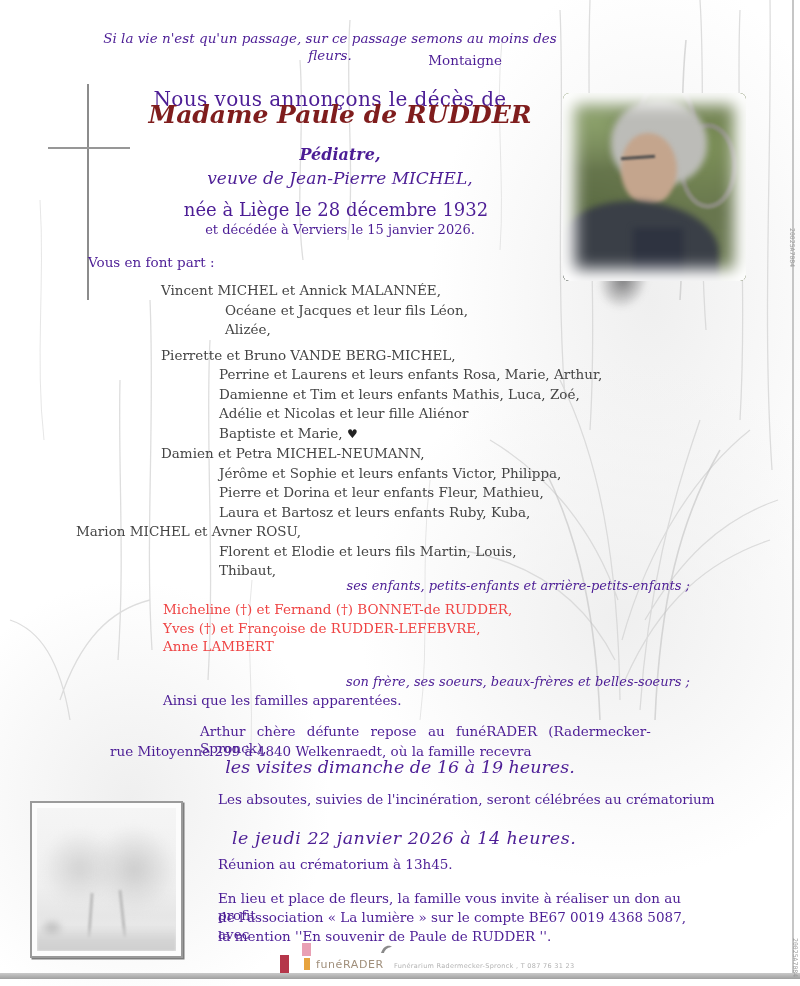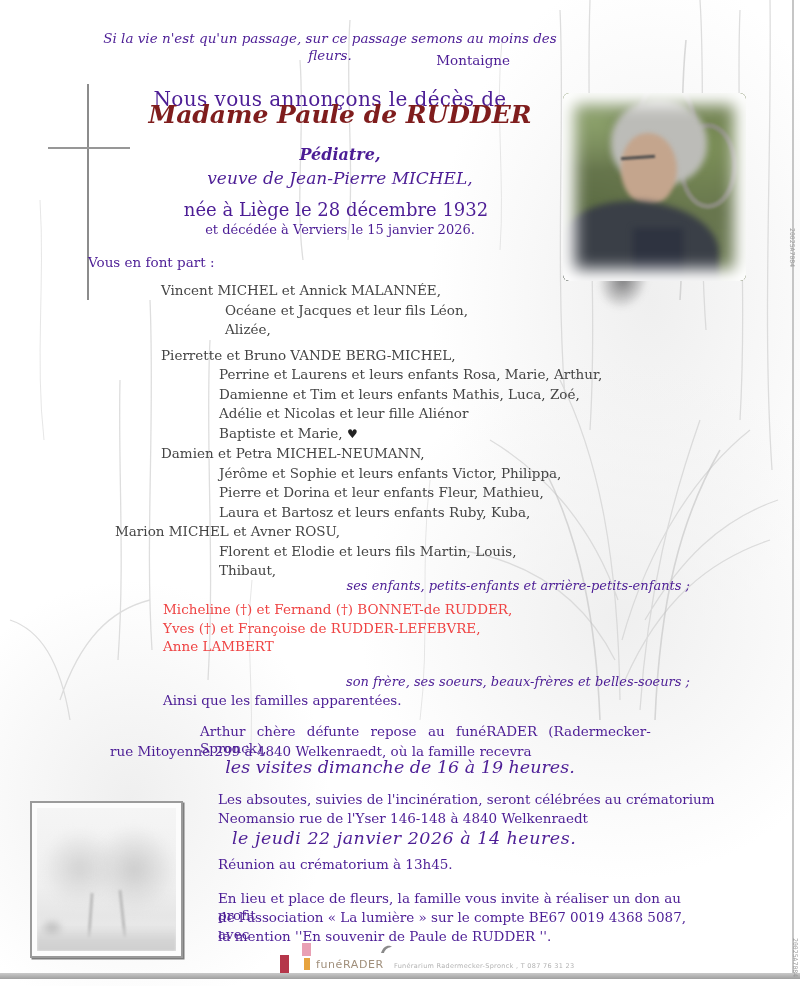--- a/index.html
+++ b/index.html
@@ -6,21 +6,21 @@
   html,body { background:#ffffff; }
   body { font-family:"DejaVu Serif","Liberation Serif",serif; }
   .page { position:relative; width:800px; height:986px; background:#ffffff; overflow:hidden; color:#424242; }
   .bg-trees { position:absolute; left:0; top:0; width:800px; height:986px; z-index:0; }
   .txt { position:absolute; z-index:3; font-size:13.5px; line-height:17px; color:#4c1d95; }
   .center { text-align:center; }
   .right { text-align:right; }
   .it { font-style:italic; }
 
   .quote-line { top:30px; left:95px; width:470px; font-size:13.5px; }
-  .quote-author { top:52px; left:300px; width:210px;text-align:right; }
+  .quote-author { top:52px; left:292px; width:210px;text-align:right; }
   .announce { top:82px; left:70px; width:520px; font-size:20px; letter-spacing:.4px;margin-top:9px; }
   .dname { top:106px; left:40px; width:600px; font-size:25px; font-weight:bold; color:#7f1d1d; }
   .dprof { top:146px; left:40px; width:600px; font-size:16px; font-weight:bold; }
   .dwidow { top:170px; left:40px; width:600px; font-size:17px; }
   .dbirth { top:201px; left:36px; width:600px; font-size:18px; }
   .ddeath { top:221px; left:40px; width:600px; font-size:13px; }
   .intro { top:254px; left:88px; }
 
   .family-list { position:absolute; top:281px; left:0; width:760px; z-index:3; }
   .fline { font-size:13.5px; line-height:19.5px; color:#454545; }
@@ -181,42 +181,41 @@
     <div class="fline ind2" style="padding-left:225px">Alizée,</div>
     <div class="fline ind1 gap">Pierrette et Bruno VANDE BERG-MICHEL,</div>
     <div class="fline ind2">Perrine et Laurens et leurs enfants Rosa, Marie, Arthur,</div>
     <div class="fline ind2">Damienne et Tim et leurs enfants Mathis, Luca, Zoé,</div>
     <div class="fline ind2">Adélie et Nicolas et leur fille Aliénor</div>
     <div class="fline ind2"><span>Baptiste et Marie,</span> <span class="heart">♥</span></div>
     <div class="fline ind1">Damien et Petra MICHEL-NEUMANN,</div>
     <div class="fline ind2">Jérôme et Sophie et leurs enfants Victor, Philippa,</div>
     <div class="fline ind2">Pierre et Dorina et leur enfants Fleur, Mathieu,</div>
     <div class="fline ind2">Laura et Bartosz et leurs enfants Ruby, Kuba,</div>
-    <div class="fline ind1" style="padding-left:115px">Marion MICHEL et Avner ROSU,</div>
+    <div class="fline ind1" style="padding-left:76px">Marion MICHEL et Avner ROSU,</div>
     <div class="fline ind2">Florent et Elodie et leurs fils Martin, Louis,</div>
     <div class="fline ind2">Thibaut,</div>
   </div>
 
   <div class="txt it right note-children">ses enfants, petits-enfants et arrière-petits-enfants ;</div>
 
   <div class="sib-list">
     <div class="sline">Micheline (†) et Fernand (†) BONNET-de RUDDER,</div>
     <div class="sline">Yves (†) et Françoise de RUDDER-LEFEBVRE,</div>
     <div class="sline">Anne LAMBERT</div>
   </div>
 
   <div class="txt it right note-siblings">son frère, ses soeurs, beaux-frères et belles-soeurs ;</div>
   <div class="txt ainsi">Ainsi que les familles apparentées.</div>
 
   <div class="txt repose1">Arthur chère défunte repose au funéRADER (Radermecker-Spronck),</div>
   <div class="txt repose2">rue Mitoyenne 299 à 4840 Welkenraedt, où la famille recevra</div>
   <div class="txt it center visits">les visites dimanche de 16 à 19 heures.</div>
 
   <div class="txt cer1">Les absoutes, suivies de l'incinération, seront célébrées au crématorium</div>
-  <div class="txt cer2">Neomansio rue de l'Yser 146-148 à 4840 Welkenraedt</div>
   <div class="txt it cerdate">le jeudi 22 janvier 2026 à 14 heures.</div>
   <div class="txt meeting">Réunion au crématorium à 13h45.</div>
 
   <div class="txt don1">En lieu et place de fleurs, la famille vous invite à réaliser un don au profit</div>
   <div class="txt don2">de l'association « La lumière » sur le compte BE67 0019 4368 5087,  avec</div>
   <div class="txt don3">la mention ''En souvenir de Paule de RUDDER ''.</div>
 
   <div class="frame">
     <div class="frame-inner">
       <div class="mist-tree mt1"></div>

